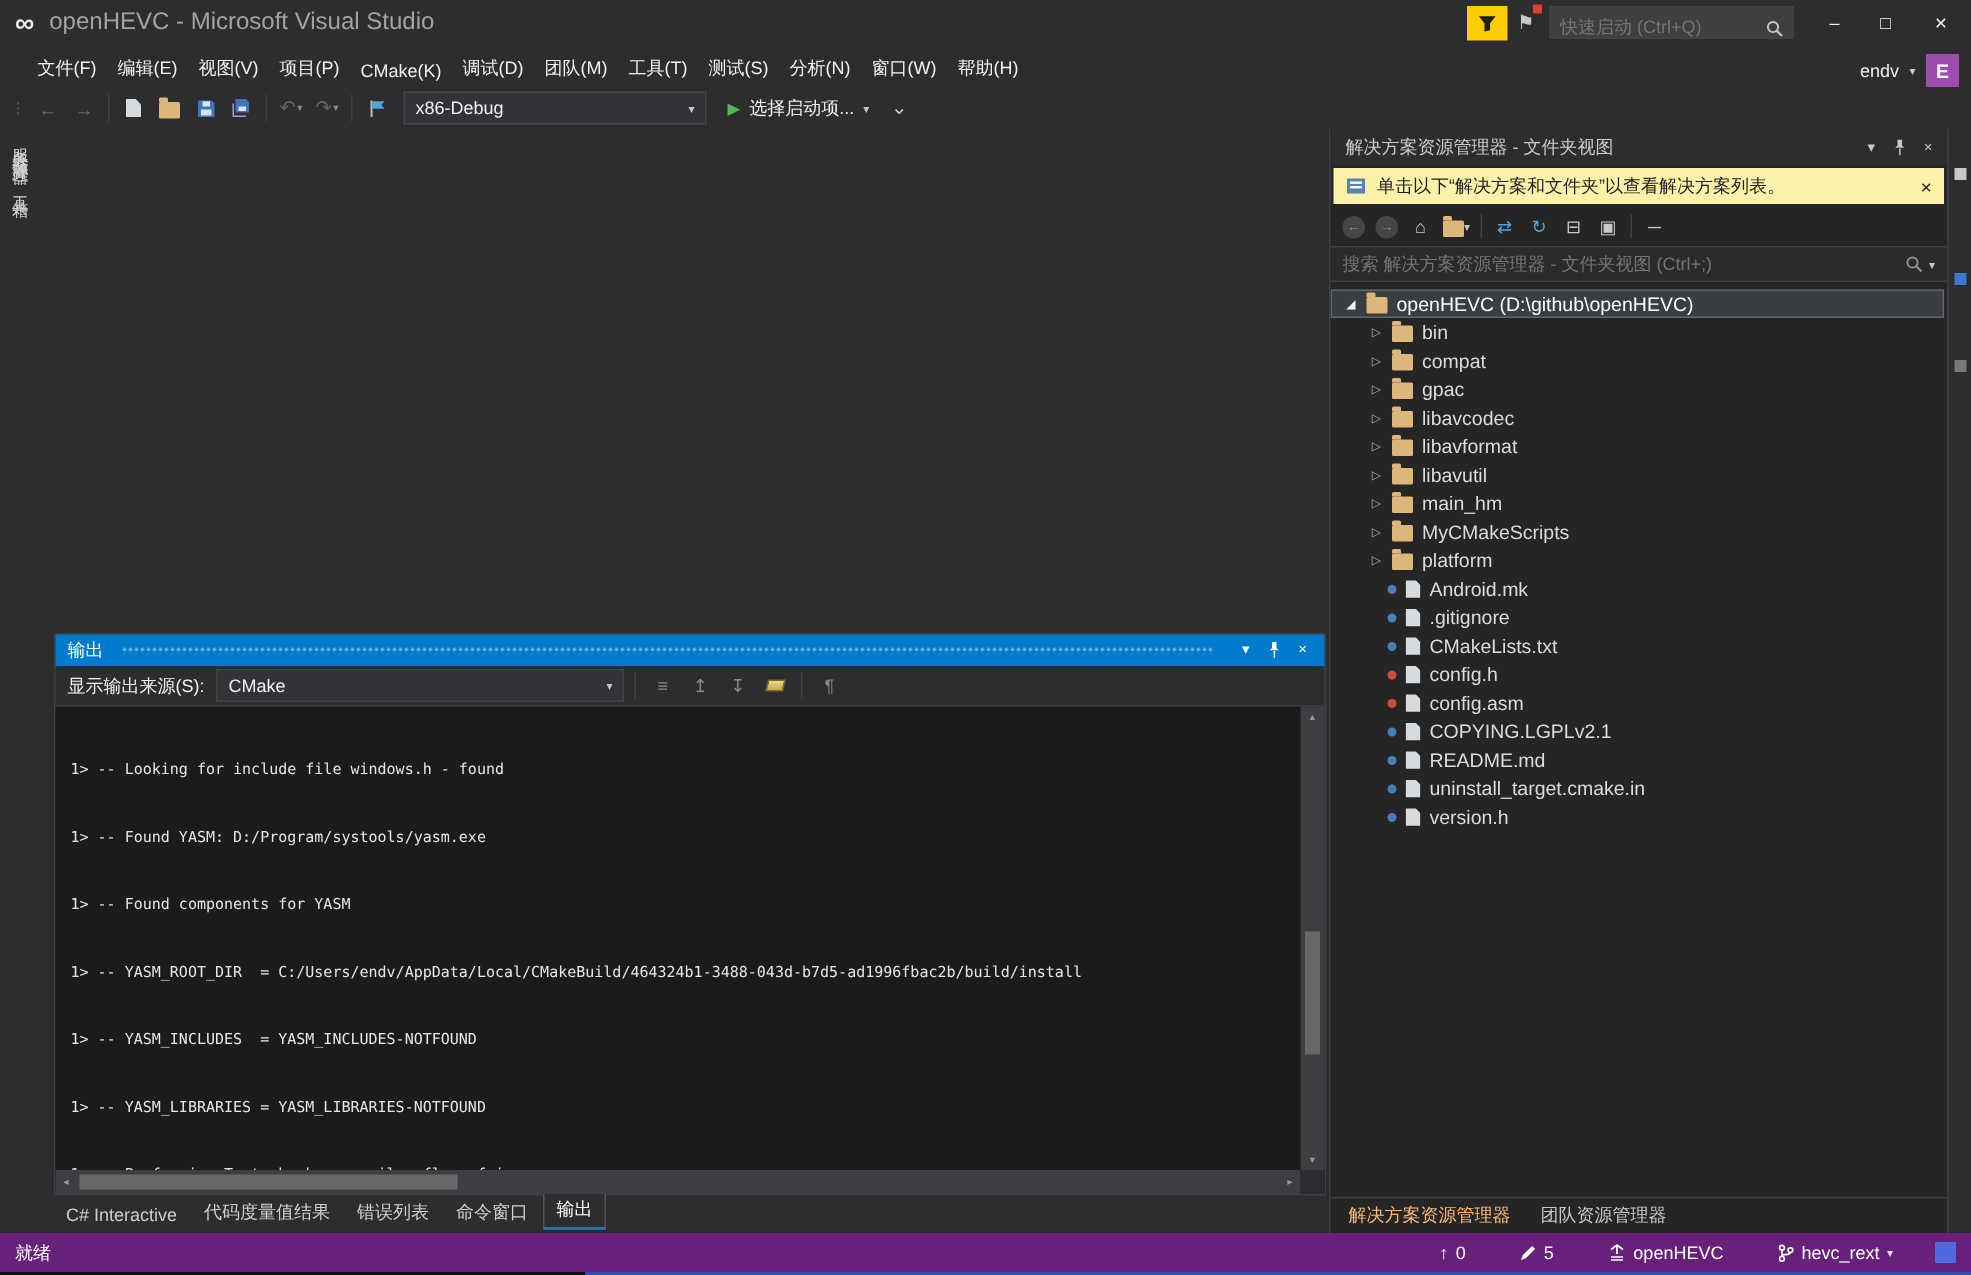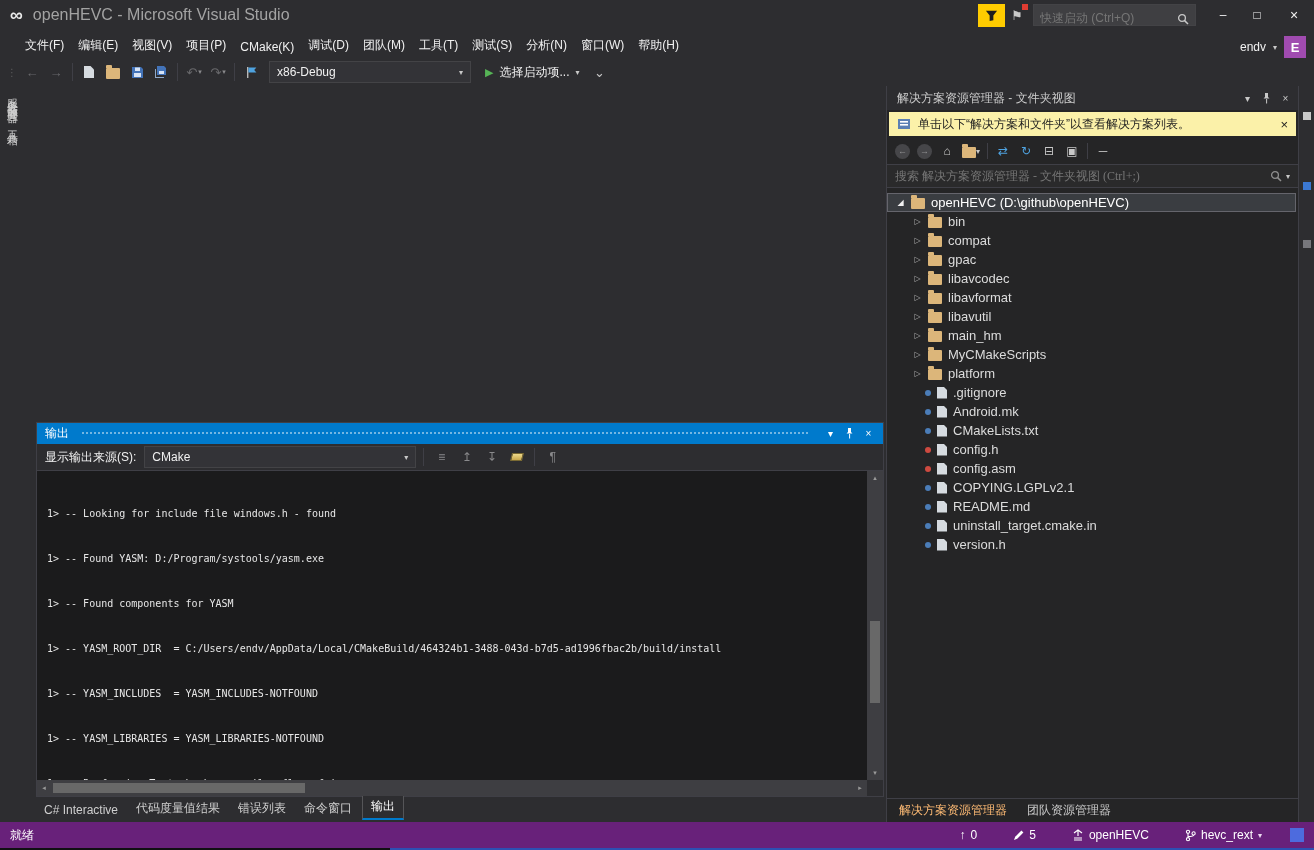--- a/index.html
+++ b/index.html
@@ -85,21 +85,21 @@
   .sx-title .op-ic{color:#C8C8C8}
   .sx-notif{height:24px;margin:2px;background:#FBF1A9;display:flex;align-items:center;padding:0 8px;color:#1E1E1E;font-size:12px;gap:7px;flex:none}
   .sx-notif-close{margin-left:auto;color:#1E1E1E;font-size:13px}
   .ni{width:14px;height:12px;flex:none}
   .sx-toolbar{height:26px;display:flex;align-items:center;padding:0 8px;gap:7px;flex:none}
   .sxt-ic{min-width:16px;height:18px;display:flex;align-items:center;justify-content:center;color:#C8C8C8;font-size:12px;flex:none}
   .sxt-ic.circ{width:15px;height:15px;min-width:15px;border-radius:50%;background:#464649;color:#909092;font-size:9px}
   .sxt-ic.blue{color:#4FA3E0}
   .sxt-sep{width:1px;height:16px;background:#3F3F46;flex:none}
   .sx-search{height:24px;display:flex;align-items:center;background:#2A2A2B;border-top:1px solid #3F3F46;border-bottom:1px solid #3F3F46;padding:0 8px;flex:none;gap:4px}
-  .sx-search input{flex:1;min-width:0;background:transparent;border:0;outline:0;color:#f0abfc;font-size:12px;font-family:Liberation Serif, serif}
+  .sx-search input{flex:1;min-width:0;background:transparent;border:0;outline:0;color:#f0abfc;font-size:12px;font-family:Liberation Sans, sans-serif}
   .sx-tree{flex:1;padding-top:5px;overflow:hidden;font-size:13px;color:#DCDCDC;min-height:0}
   .trow{height:19px;display:flex;align-items:center;gap:6px;padding-left:38px;margin-right:2px;white-space:nowrap}
   .trow.rootrow{padding-left:8px;background:#3A3D41;border:1px solid #65656C;color:#FFFFFF}
   .trow.folderrow{padding-left:26px}
   .arrow{color:#ABABAB;font-size:8px;width:9px;flex:none;text-align:center}
   .arrow.exp{color:#F1F1F1}
   .file-ic{width:10px;height:12px;background:#D6DBE0;clip-path:polygon(0 0,65% 0,100% 30%,100% 100%,0 100%);flex:none}
   .st{width:6px;height:6px;border-radius:50%;flex:none}
   .st.blue{background:#4B7DB8}
   .st.red{background:#CE4A40}
@@ -399,26 +399,26 @@
             <span>MyCMakeScripts</span>
           </div>
         <div class="trow folderrow">
             <span class="arrow">▷</span>
             <span class="folder-ic"></span>
             <span>platform</span>
           </div>
         <div class="trow">
             <span class="st blue"></span>
             <span class="file-ic"></span>
+            <span>Android.mk</span>
+          </div>
+        <div class="trow">
+            <span class="st blue"></span>
+            <span class="file-ic"></span>
             <span>.gitignore</span>
-          </div>
-        <div class="trow">
-            <span class="st blue"></span>
-            <span class="file-ic"></span>
-            <span>Android.mk</span>
           </div>
         <div class="trow">
             <span class="st blue"></span>
             <span class="file-ic"></span>
             <span>CMakeLists.txt</span>
           </div>
         <div class="trow">
             <span class="st red"></span>
             <span class="file-ic"></span>
             <span>config.h</span>

